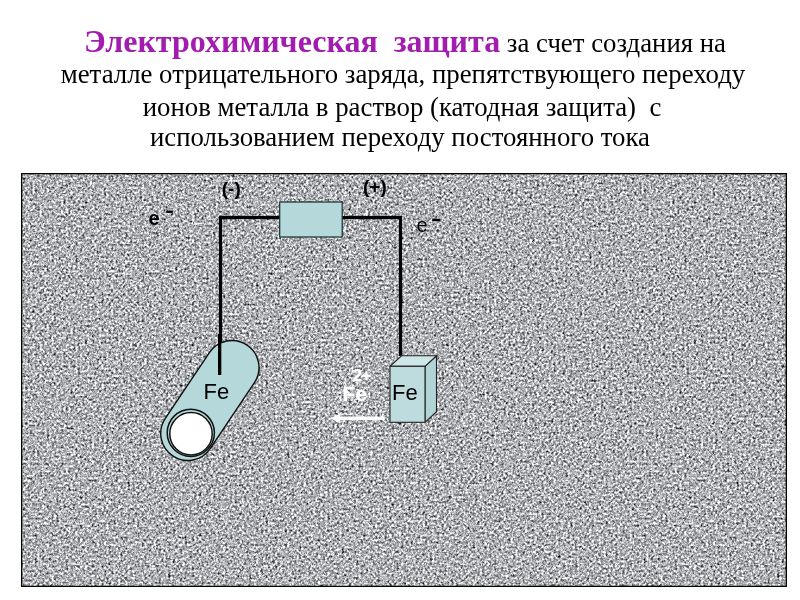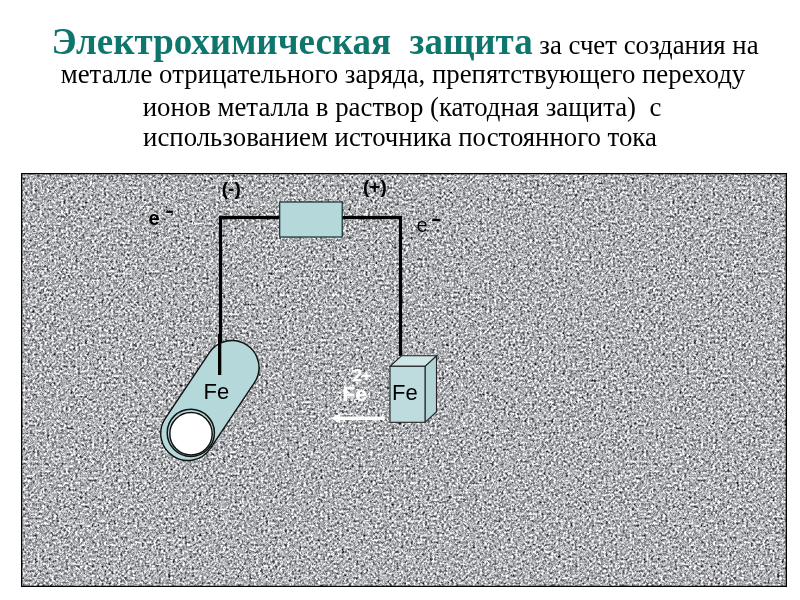--- a/index.html
+++ b/index.html
@@ -2,33 +2,33 @@
 <html><head>
 <meta charset="utf-8">
 <style>
   html,body{margin:0;padding:0;width:800px;height:600px;background:#ffffff;overflow:hidden;}
   .tl{
     position:absolute; left:2.5px; width:800px; opacity:0.999;
     font-family:"Liberation Serif", serif;
     font-size:26.8px; line-height:31.5px; text-align:center; color:#000000;
     white-space:pre;
   }
-  .red{ color:#0f766e; font-weight:bold; font-size:37px; }
+  .red{ color:#a21caf; font-weight:bold; font-size:32px; }
   .tex{ position:absolute; left:20.5px; top:173px; }
 </style>
 </head>
 <body>
 
 <div class="tl" style="top:25.7px;left:5px"><span class="red">Электрохимическая  защита</span> за счет создания на</div>
 
 <div class="tl" style="top:58.7px;left:3px">металле отрицательного заряда, препятствующего переходу</div>
 
 <div class="tl" style="top:91.6px;left:2px">ионов металла в раствор (катодная защита)  с</div>
 
-<div class="tl" style="top:122.3px;left:0px">использованием источника постоянного тока</div>
+<div class="tl" style="top:122.3px;left:0px">использованием переходу постоянного тока</div>
 
 <svg class="tex" width="766" height="414.2" viewBox="0 0 766 414.2">
   <defs>
     <filter id="tvnoise" x="0" y="0" width="100%" height="100%" color-interpolation-filters="sRGB">
       <feTurbulence type="fractalNoise" baseFrequency="0.42" numOctaves="4" seed="7" stitchTiles="stitch" result="t"></feTurbulence>
       <feColorMatrix in="t" type="matrix" values="0.85 0.85 0.85 0 -0.592  0.85 0.85 0.85 0 -0.588  0.85 0.85 0.85 0 -0.572  0 0 0 0 1"></feColorMatrix>
     </filter>
   </defs>
 
   <rect x="0" y="0" width="766" height="414" filter="url(#tvnoise)"></rect>

